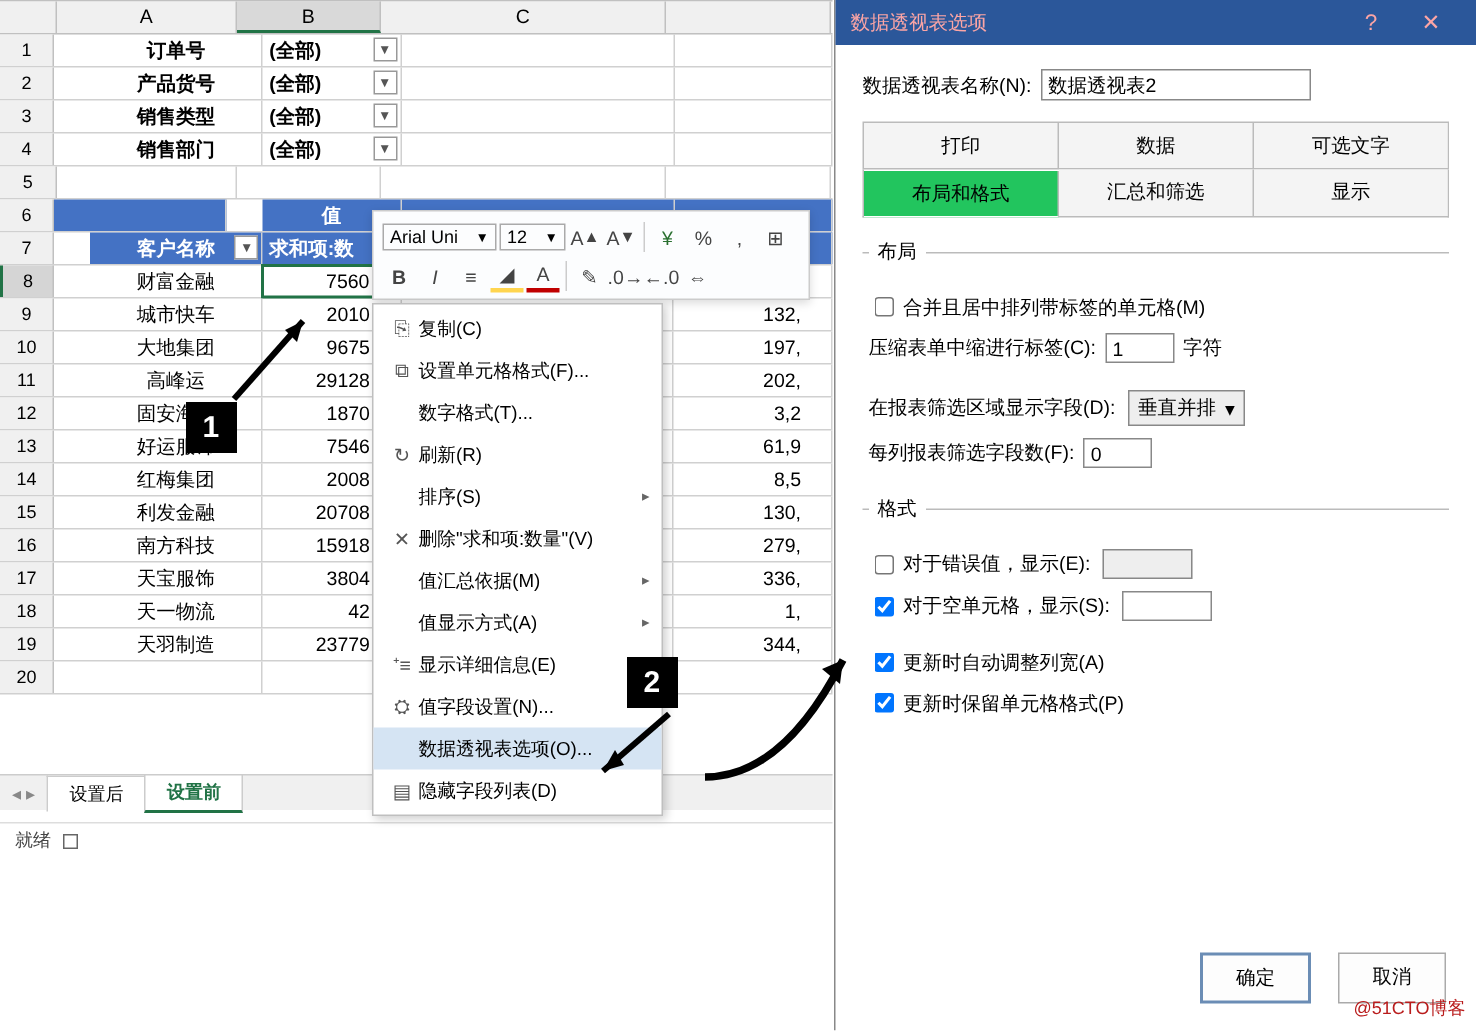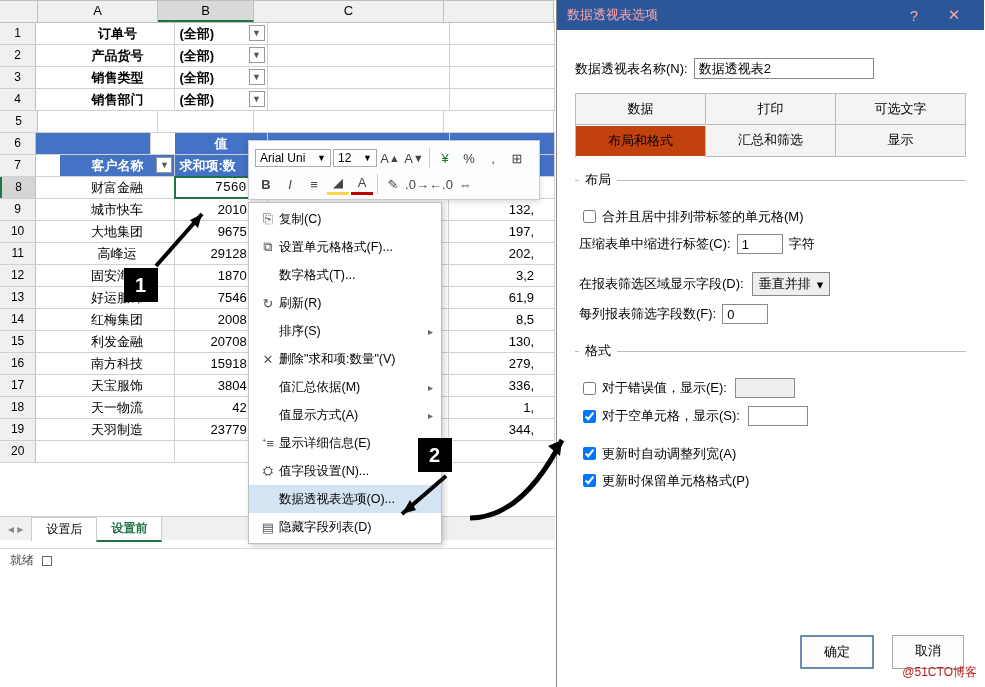--- a/index.html
+++ b/index.html
@@ -15,21 +15,21 @@
   
   .row { display: flex; border-bottom: 1px solid #d0d0d0; height: 22px; }
   .row .rh { width: 38px; border-right: 1px solid #c0c0c0; text-align: center; background:#f0f0f0; line-height:21px; font-size:12px;}
   .row .cell { border-right: 1px solid #d0d0d0; padding: 0 4px; line-height:21px; position:relative; white-space:nowrap; overflow:hidden;}
   .row .bold { font-weight: bold; }
   .row .filter .dd { position:absolute; right:2px; top:2px; width:16px; height:16px; border:1px solid #999; background:#fff; font-size:9px; text-align:center; line-height:14px; color:#555;}
   .row .ctr { text-align:center;margin-left:24px; }
   .row .rt { text-align:right; padding-right:20px;}
   .pv-hdr { background:#4472c4; color:#fff; font-weight:bold; }
   .row.selrow .rh { background:#d5d5d5; border-left:2px solid #217346;}
-  .row .selcell { outline:2px solid #217346; outline-offset:-1px;font-family:Liberation Mono, monospace;}
+  .row .selcell { outline:2px solid #217346; outline-offset:-1px;}
   
   
   .tabs { position:absolute; left:0; top:516px; width:555px; height:24px; border-top:1px solid #ccc; display:flex; align-items:center; font-size:12px; background:#f0f0f0; }
   .tabs .nav { padding:0 8px; color:#888; }
   .tabs .tab { padding:3px 14px; border:1px solid #ccc; border-bottom:none; background:#fff; margin-right:-1px; }
   .tabs .tab.active { border-bottom:2px solid #217346; color:#217346; font-weight:bold;}
   .status { position:absolute; left:0; top:548px; width:555px; padding:3px 10px; font-size:12px; color:#444; display:flex; align-items:center; border-top:1px solid #ddd;}
   .status .rec { width:10px; height:10px; border:1px solid #666; margin-left:8px;}
   
   
@@ -45,28 +45,28 @@
   .ctxmenu .mi:hover, .ctxmenu .mi.hl { background:#d5e4f3; }
   .ctxmenu .ic { width:22px; text-align:center; color:#555; font-size:13px;}
   .ctxmenu .lbl { flex:1; }
   .ctxmenu .sub { color:#666; font-size:10px;}
   
   
   .dlg { position:absolute; left:556px; top:0; width:428px; height:687px; background:#fff; border-left:1px solid #888;}
   .dlg .titlebar { height:30px; background:#2b579a; color:#fca5a5; display:flex; align-items:center; padding:0 10px; font-size:13px;}
   .dlg .titlebar .sp { flex:1;}
   .dlg .titlebar .wbtn { width:40px; text-align:center; font-size:15px;}
-  .dlg .body { padding:16px 18px;margin-top:12px; }
+  .dlg .body { padding:16px 18px; }
   .dlg .namer { display:flex; align-items:center; margin-bottom:14px; font-size:13px;}
   .dlg .namer input { border:1px solid #888; padding:2px 4px; width:180px; font-size:13px; margin-left:6px;}
   .dlg .tabrow { display:flex; border:1px solid #bbb; }
   .dlg .tabrow .t { flex:1; text-align:center; padding:6px 0; font-size:13px; border-right:1px solid #bbb; background:#f4f4f4;}
   .dlg .tabrow .t:last-child{border-right:none;}
   .dlg .tabrow.r2 { border-top:none; margin-bottom:14px;}
-  .dlg .tabrow .t.active { background:#c2410c; border-bottom:1px solid #fff; position:relative; top:1px;}
+  .dlg .tabrow .t.active { background:#22c55e; border-bottom:1px solid #fff; position:relative; top:1px;}
   
   .dlg fieldset { border:none; border-top:1px solid #bbb; margin:10px 0 6px; padding:10px 4px 0;}
   .dlg legend { padding:0 6px; font-size:13px;}
   .dlg .frow { display:flex; align-items:center; margin:8px 0; font-size:13px;}
   .dlg .frow input[type=checkbox]{ margin-right:6px;}
   .dlg .spin { border:1px solid #888; width:46px; height:20px; display:inline-flex; align-items:center; padding:0 4px; margin:0 6px;}
   .dlg .combo { border:1px solid #888; background:#eee; padding:2px 6px; margin-left:8px; display:inline-flex; align-items:center; gap:6px;}
   .dlg .errbox { border:1px solid #888; width:60px; height:20px; background:#eee; margin-left:8px;}
   
   .dlg .btnrow { position:absolute; bottom:18px; right:20px; display:flex; gap:18px;}
@@ -342,22 +342,22 @@
     <span class="sp"></span>
     <span class="wbtn">?</span>
     <span class="wbtn">✕</span>
   </div>
   <div class="body">
     <div class="namer">
       <span>数据透视表名称(N):</span>
       <input value="数据透视表2" style="">
     </div>
     <div class="tabrow">
+      <div class="t">打印</div>
       <div class="t">数据</div>
-      <div class="t">打印</div>
       <div class="t">可选文字</div>
     </div>
     <div class="tabrow r2">
       <div class="t active">布局和格式</div>
       <div class="t">汇总和筛选</div>
       <div class="t">显示</div>
     </div>
 
     <fieldset>
         <legend>布局</legend>

